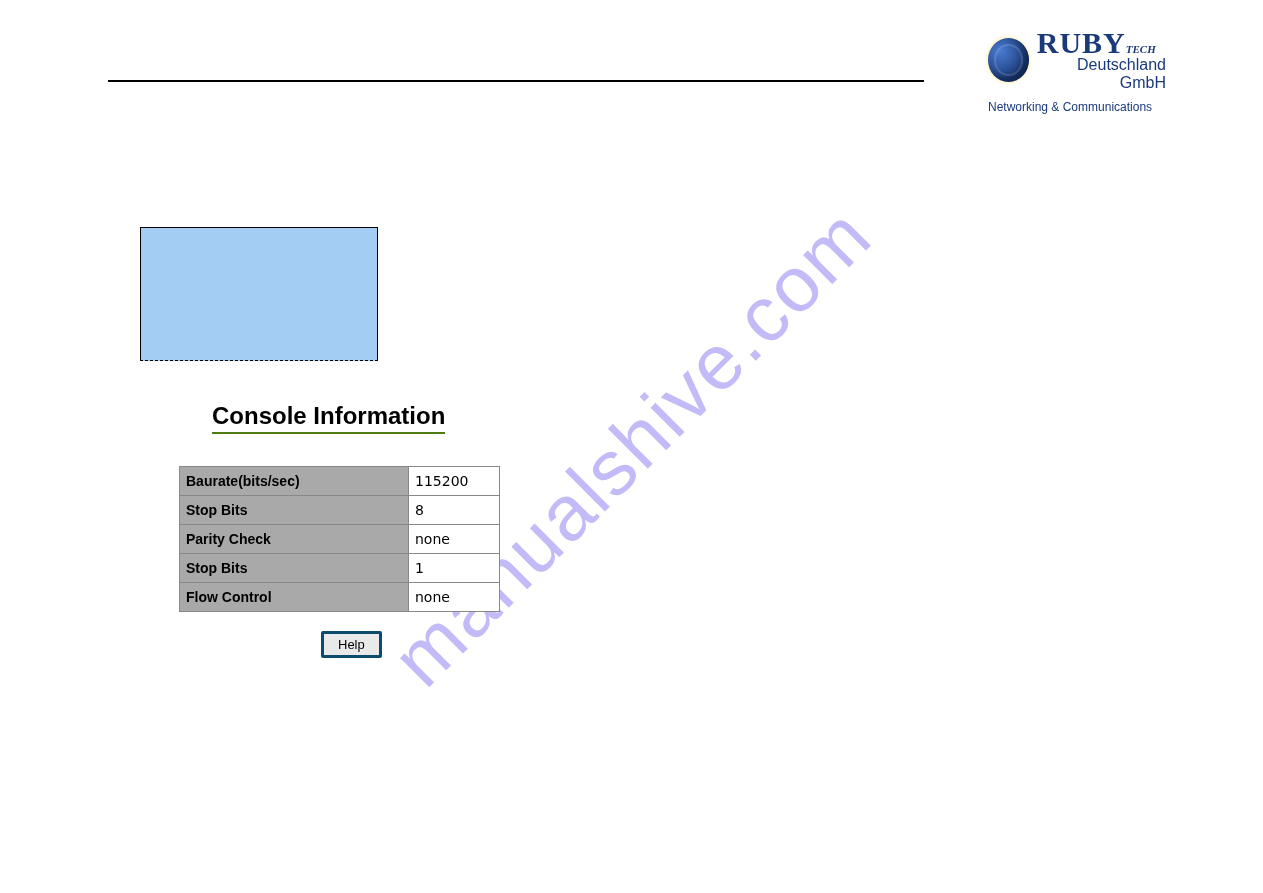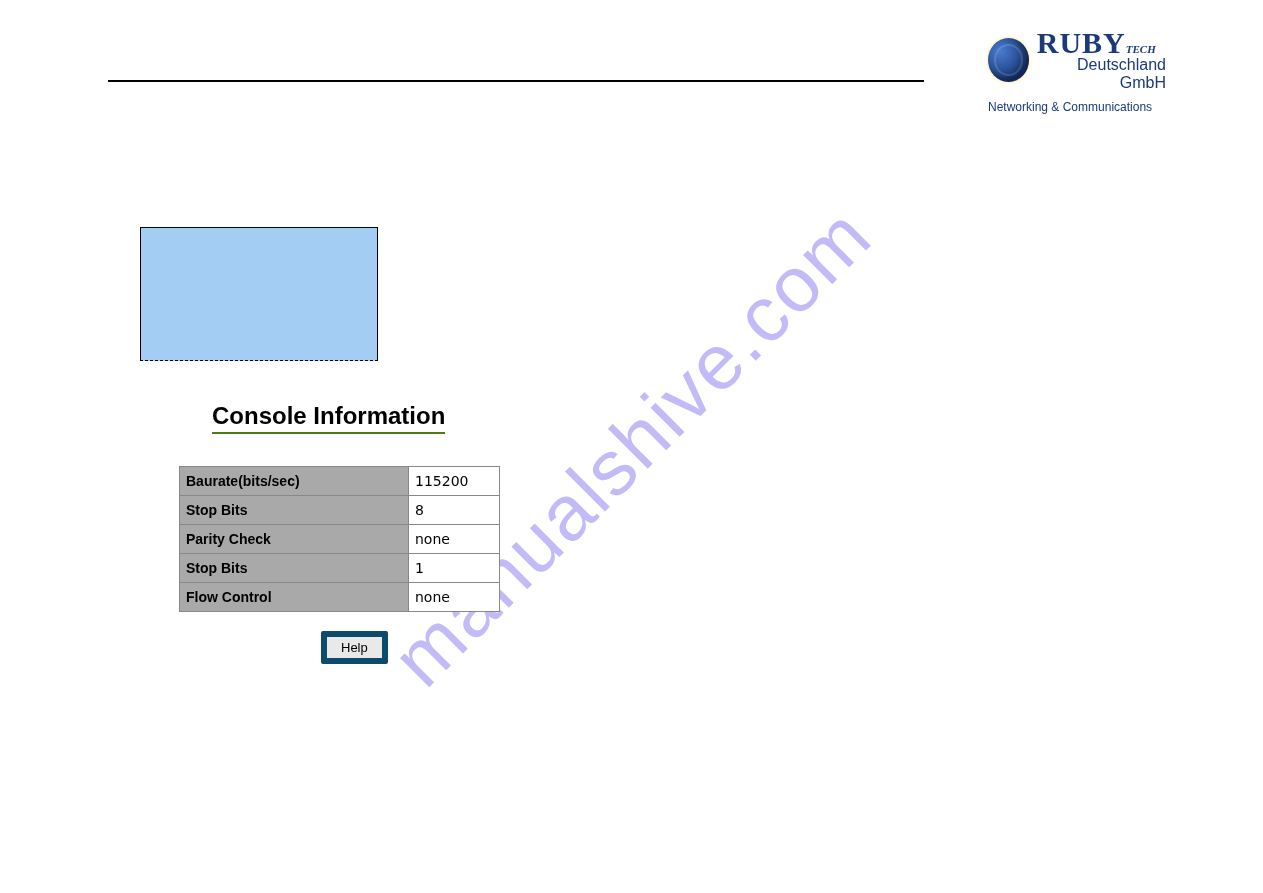--- a/index.html
+++ b/index.html
@@ -120,21 +120,21 @@
   .help-wrap {
     position: absolute;
     left: 321px;
     top: 631px;
   }
   .help-btn {
     font-family: Arial, sans-serif;
     font-size: 13px;
     padding: 3px 14px;
     background: #e9e9e9;
-    border: 6px solid #0c4a6e;
+    border: 3px solid #0c4a6e;
     border-radius: 2px;
     cursor: pointer;
   }
   .watermark {
     position: absolute;
     left: 50%;
     top: 50%;
     transform: translate(-50%, -50%) rotate(-45deg);
     font-family: Arial, sans-serif;
     font-size: 78px;

